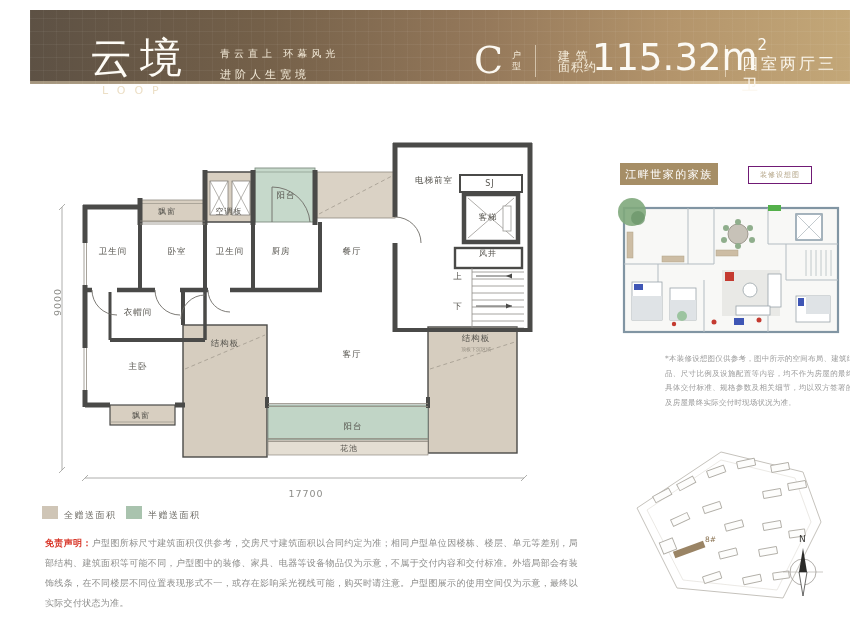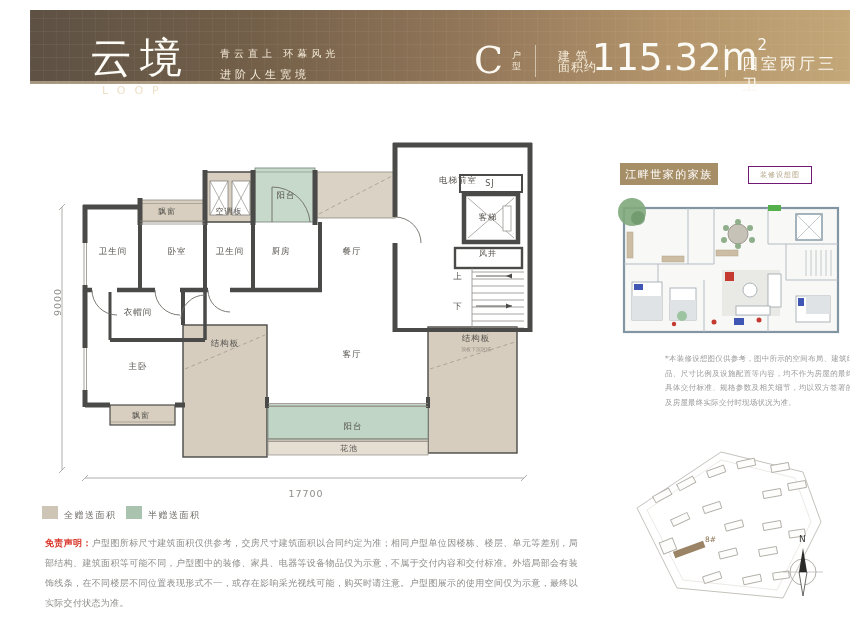--- a/index.html
+++ b/index.html
@@ -182,21 +182,21 @@
   </svg>
 
   <span class="rl" style="left:113px;top:252px;">卫生间</span>
   <span class="rl" style="left:152px;top:252px;margin-left:25px;">卧室</span>
   <span class="rl" style="left:230px;top:252px;">卫生间</span>
   <span class="rl" style="left:281px;top:252px;">厨房</span>
   <span class="rl small" style="left:167px;top:211px;">飘窗</span>
   <span class="rl small" style="left:229px;top:211px;">空调板</span>
   <span class="rl" style="left:286px;top:196px;">阳台</span>
   <span class="rl" style="left:352px;top:252px;">餐厅</span>
-  <span class="rl" style="left:434px;top:181px;margin-left:24px;">电梯前室</span>
+  <span class="rl" style="left:434px;top:181px;">电梯前室</span>
   <span class="rl small" style="left:490px;top:183px;">SJ</span>
   <span class="rl" style="left:488px;top:218px;">客梯</span>
   <span class="rl small" style="left:488px;top:253px;">风井</span>
   <span class="rl" style="left:458px;top:277px;">上</span>
   <span class="rl" style="left:458px;top:307px;">下</span>
   <span class="rl" style="left:138px;top:313px;">衣帽间</span>
   <span class="rl" style="left:138px;top:367px;">主卧</span>
   <span class="rl small" style="left:141px;top:415px;">飘窗</span>
   <span class="rl" style="left:225px;top:344px;">结构板</span>
   <span class="rl" style="left:476px;top:339px;">结构板</span>

